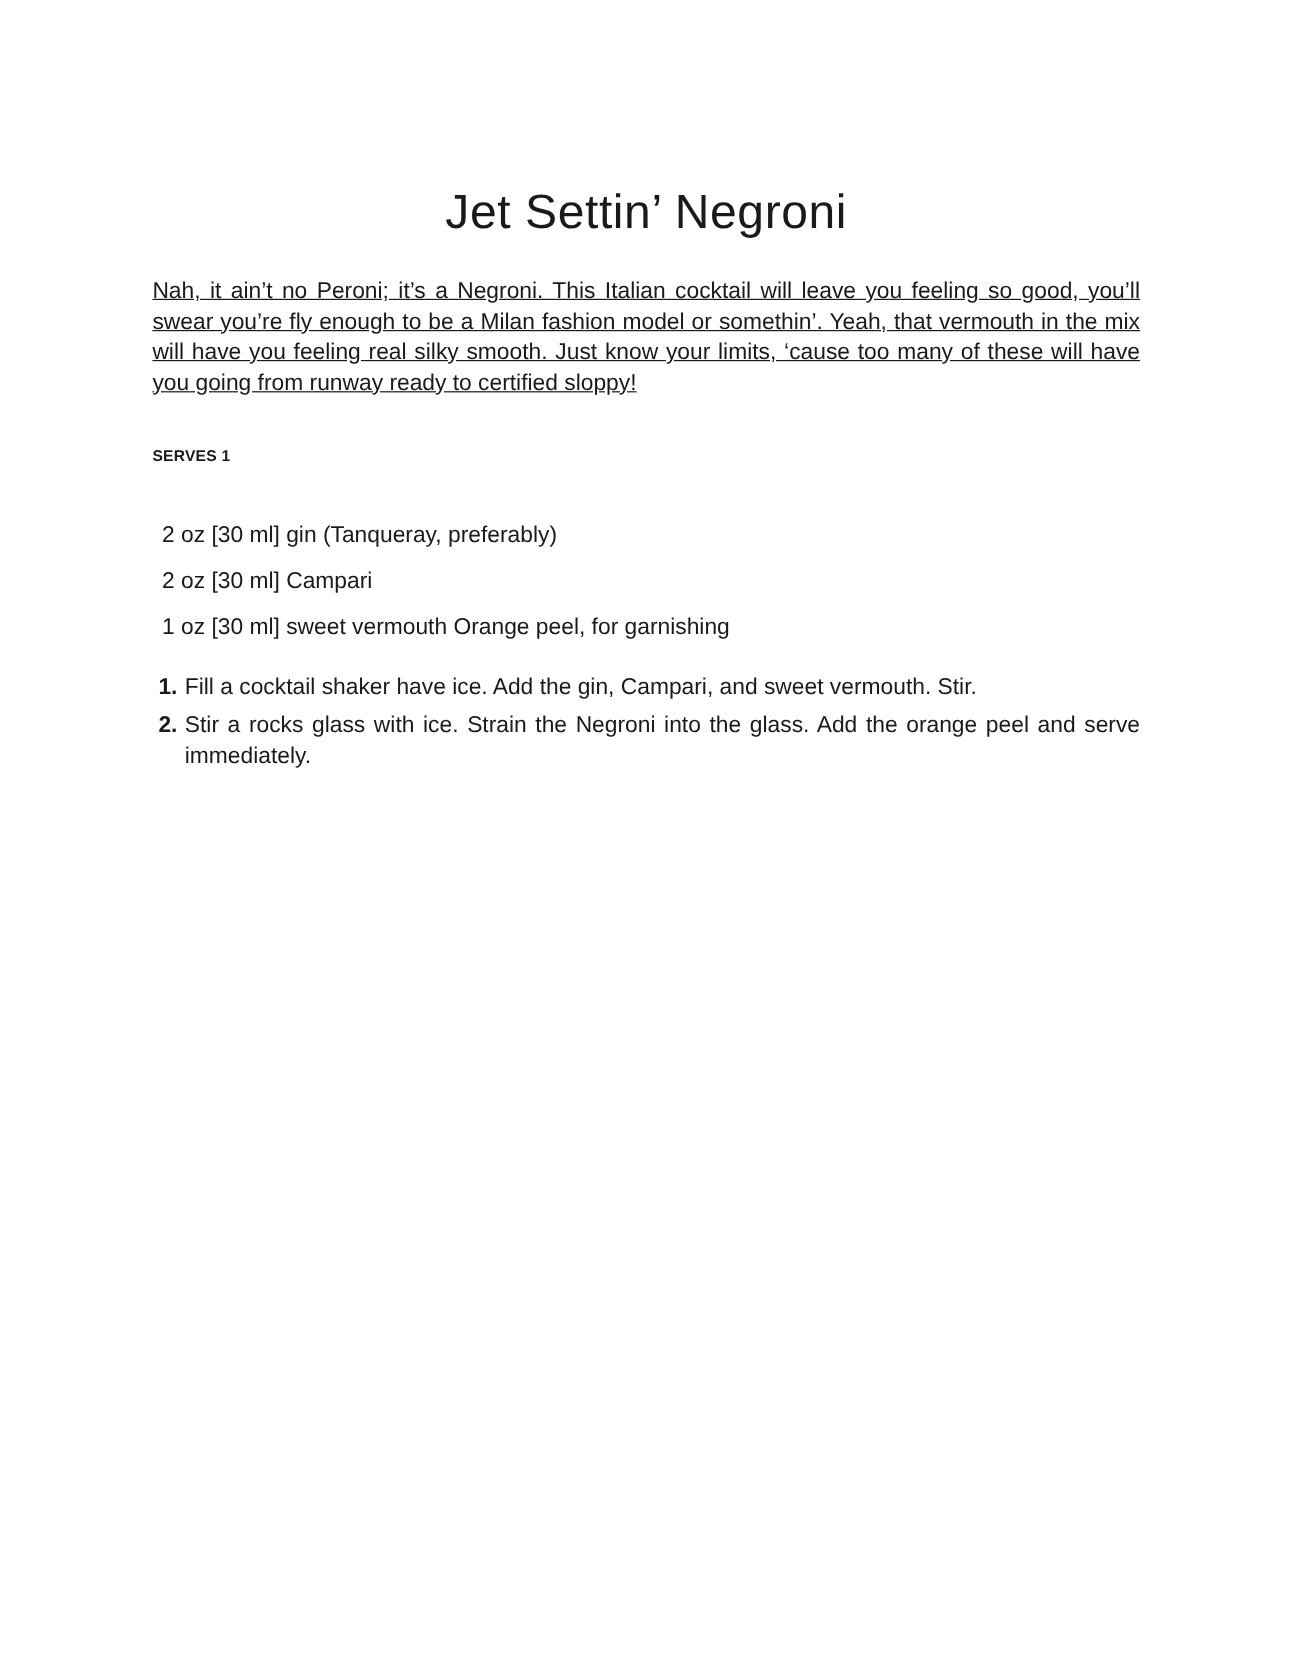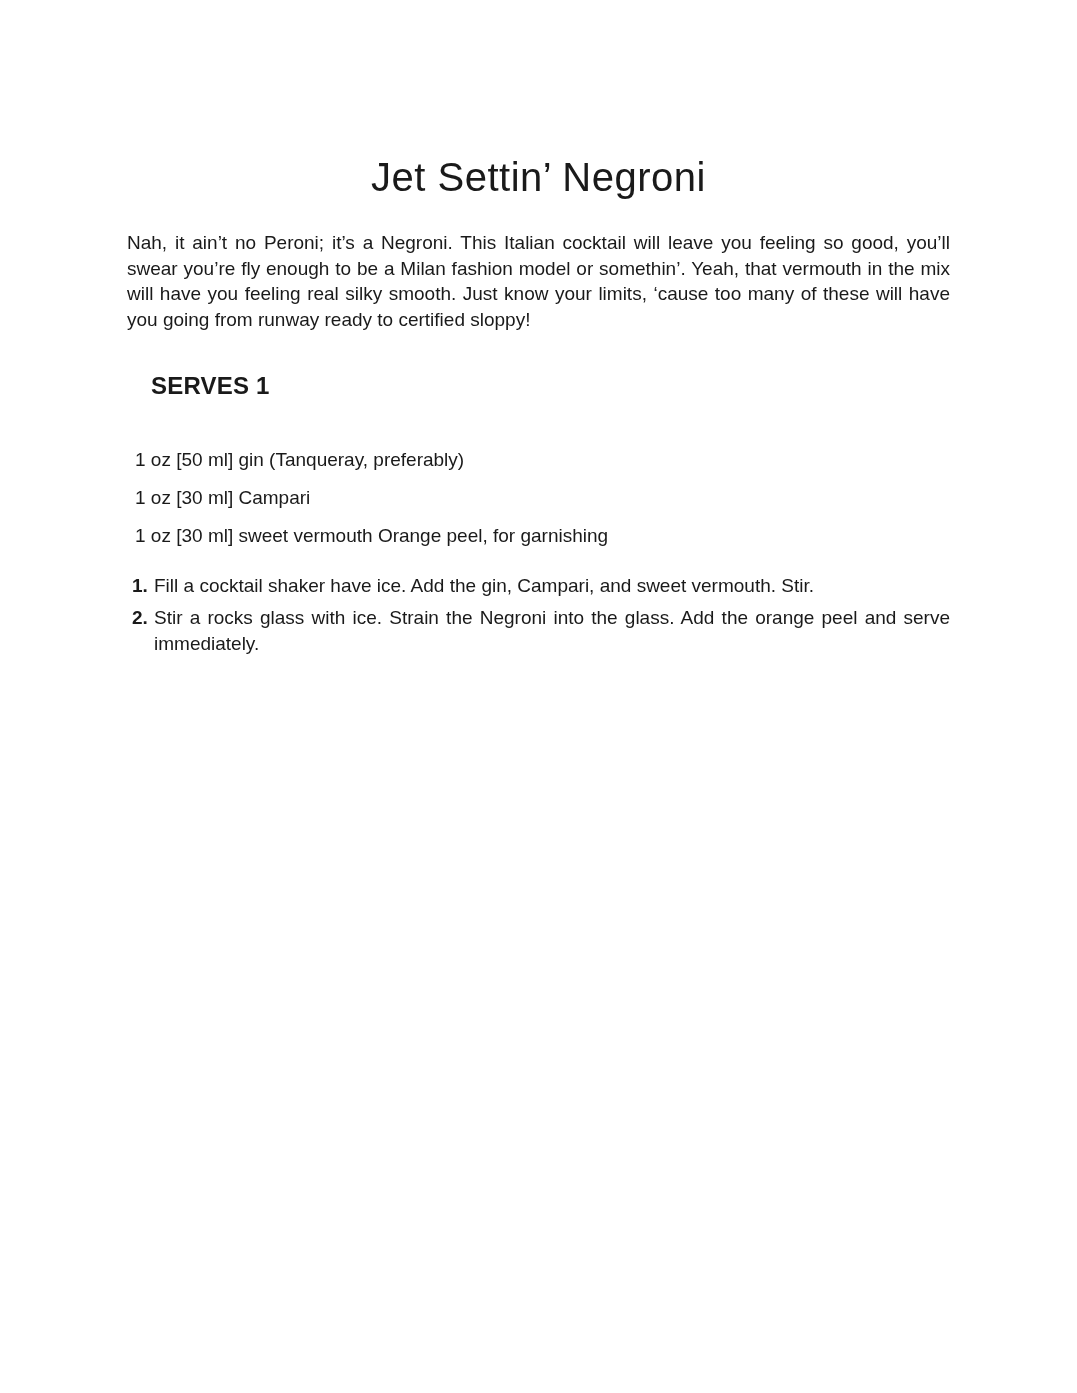--- a/index.html
+++ b/index.html
@@ -21,26 +21,26 @@
     font-weight: 400;
     text-align: center;
     letter-spacing: 0.5px;
     margin-bottom: 30px;
   }
   .intro {
     font-size: 19px;
     line-height: 25.5px;
     text-align: justify;
     margin-bottom: 40px;
+    text-decoration: underline;
   }
   .section-heading {
-    font-size: 24px;
+    font-size: 13px;
     font-weight: 700;
     letter-spacing: 0.2px;
-    margin-left: 24px;
   }
   .serves { margin-bottom: 50px; }
   .ingredients-heading { margin-bottom: 22px; }
   .ingredient-list { margin-bottom: 28px; }
   .ingredient-item {
     font-size: 19px;
     line-height: 19px;
     padding-left: 8px;
     margin-bottom: 19px;
   }
@@ -69,22 +69,22 @@
 <div class="page">
 
   <h1 class="doc-title">Jet Settin’ Negroni</h1>
 
   <p class="intro">Nah, it ain’t no Peroni; it’s a Negroni. This Italian cocktail will leave you feeling so good, you’ll swear you’re fly enough to be a Milan fashion model or somethin’. Yeah, that vermouth in the mix will have you feeling real silky smooth. Just know your limits, ‘cause too many of these will have you going from runway ready to certified sloppy!</p>
 
   <div class="section-heading serves">SERVES 1</div>
 
 
   <div class="ingredient-list">
-    <div class="ingredient-item">1 oz [50 ml] gin (Tanqueray, preferably)</div>
-    <div class="ingredient-item">1 oz [30 ml] Campari</div>
+    <div class="ingredient-item">2 oz [30 ml] gin (Tanqueray, preferably)</div>
+    <div class="ingredient-item">2 oz [30 ml] Campari</div>
     <div class="ingredient-item">1 oz [30 ml] sweet vermouth Orange peel, for garnishing</div>
   </div>
 
   <div class="steps">
     <div class="step-row">
       <span class="step-number">1.</span>
       <span class="step-text">Fill a cocktail shaker have ice. Add the gin, Campari, and sweet vermouth. Stir.</span>
     </div>
     <div class="step-row">
       <span class="step-number">2.</span>

